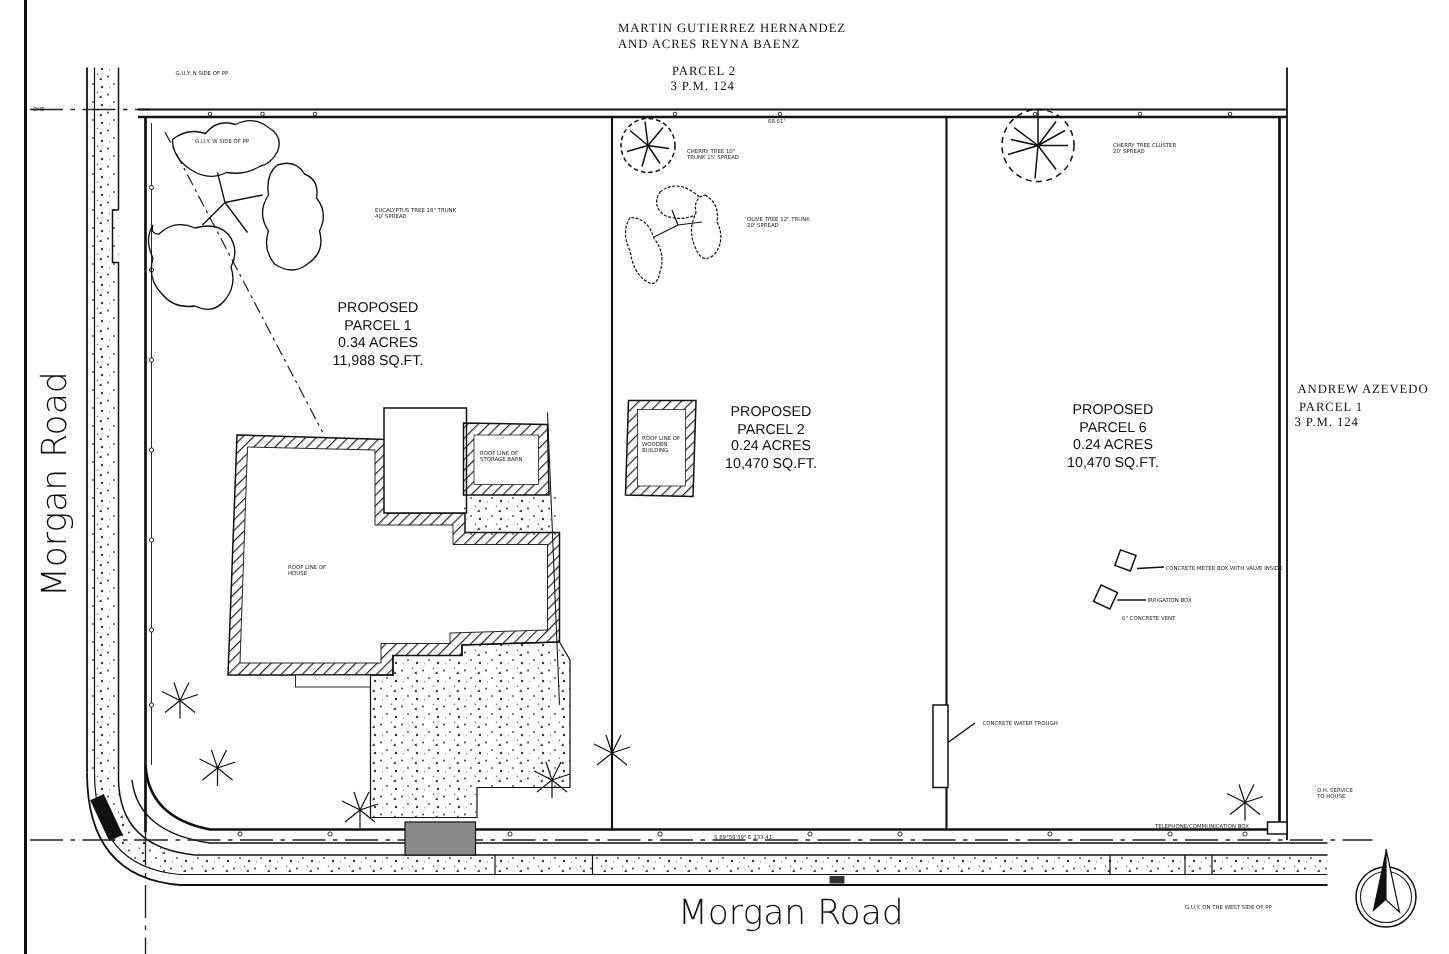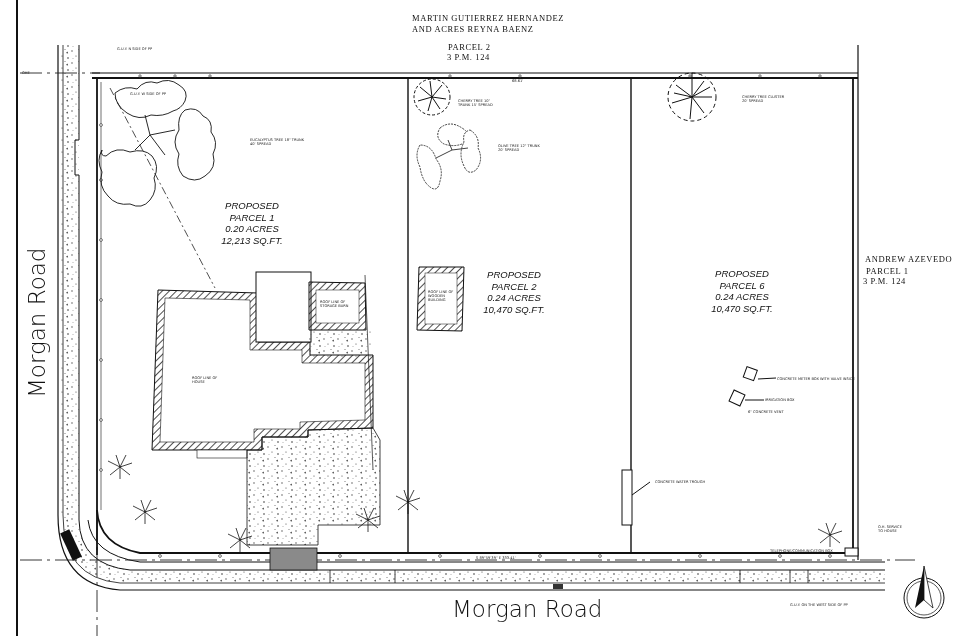--- a/index.html
+++ b/index.html
@@ -1,19 +1,19 @@
 <!DOCTYPE html>
 <html><head>
 <meta charset="utf-8">
 <style>
   html, body { margin:0; padding:0; background:#fff; }
   body { width:966px; height:636px; position:relative; overflow:hidden; font-family:"Liberation Sans", sans-serif; color:#111; }
   #plan { position:absolute; left:0; top:0; width:966px; height:636px; }
   .lbl { position:absolute; font-family:Liberation Serif, serif; font-size:8.5px; letter-spacing:0.6px; line-height:11px; color:#111; white-space:nowrap; }
-  .parcel-lbl { position:absolute; font-family:"Liberation Sans", sans-serif; font-style:italic; font-size:9.5px; line-height:11.5px; text-align:center; color:#111; white-space:nowrap; }
+  .parcel-lbl { position:absolute; font-family:"Liberation Sans", sans-serif; font-size:9.5px; line-height:11.5px; text-align:center; color:#111; white-space:nowrap; }
   .road { position:absolute; font-family:"DejaVu Sans", sans-serif; font-size:23px; font-weight:300; color:#111; white-space:nowrap; }
   .road-v { transform:rotate(-90deg); transform-origin:left top; }
   .tiny { position:absolute; font-family:"DejaVu Sans", sans-serif; font-size:3.6px; line-height:4.2px; color:#222; white-space:nowrap; }
 </style>
 </head>
 <body>
 
 <svg id="plan" viewBox="0 0 966 636" xmlns="http://www.w3.org/2000/svg">
   <defs>
     <pattern id="hatch" patternUnits="userSpaceOnUse" width="5" height="5" patternTransform="rotate(45)">
@@ -186,22 +186,22 @@
 <div class="lbl" style="left:448px; top:42px;">PARCEL 2</div>
 <div class="lbl" style="left:447px; top:52px;">3 P.M. 124</div>
 
 <div class="lbl" style="left:865px; top:254px;">ANDREW AZEVEDO</div>
 <div class="lbl" style="left:866px; top:266px;">PARCEL 1</div>
 <div class="lbl" style="left:863px; top:276px;">3 P.M. 124</div>
 
 <div class="parcel-lbl" style="left:212px; top:200px; width:80px;">
   <div>PROPOSED</div>
   <div>PARCEL 1</div>
-  <div>0.20 ACRES</div>
-  <div>12,213 SQ.FT.</div>
+  <div>0.34 ACRES</div>
+  <div>11,988 SQ.FT.</div>
 </div>
 <div class="parcel-lbl" style="left:474px; top:269px; width:80px;">
   <div>PROPOSED</div>
   <div>PARCEL 2</div>
   <div>0.24 ACRES</div>
   <div>10,470 SQ.FT.</div>
 </div>
 <div class="parcel-lbl" style="left:702px; top:268px; width:80px;">
   <div>PROPOSED</div>
   <div>PARCEL 6</div>

